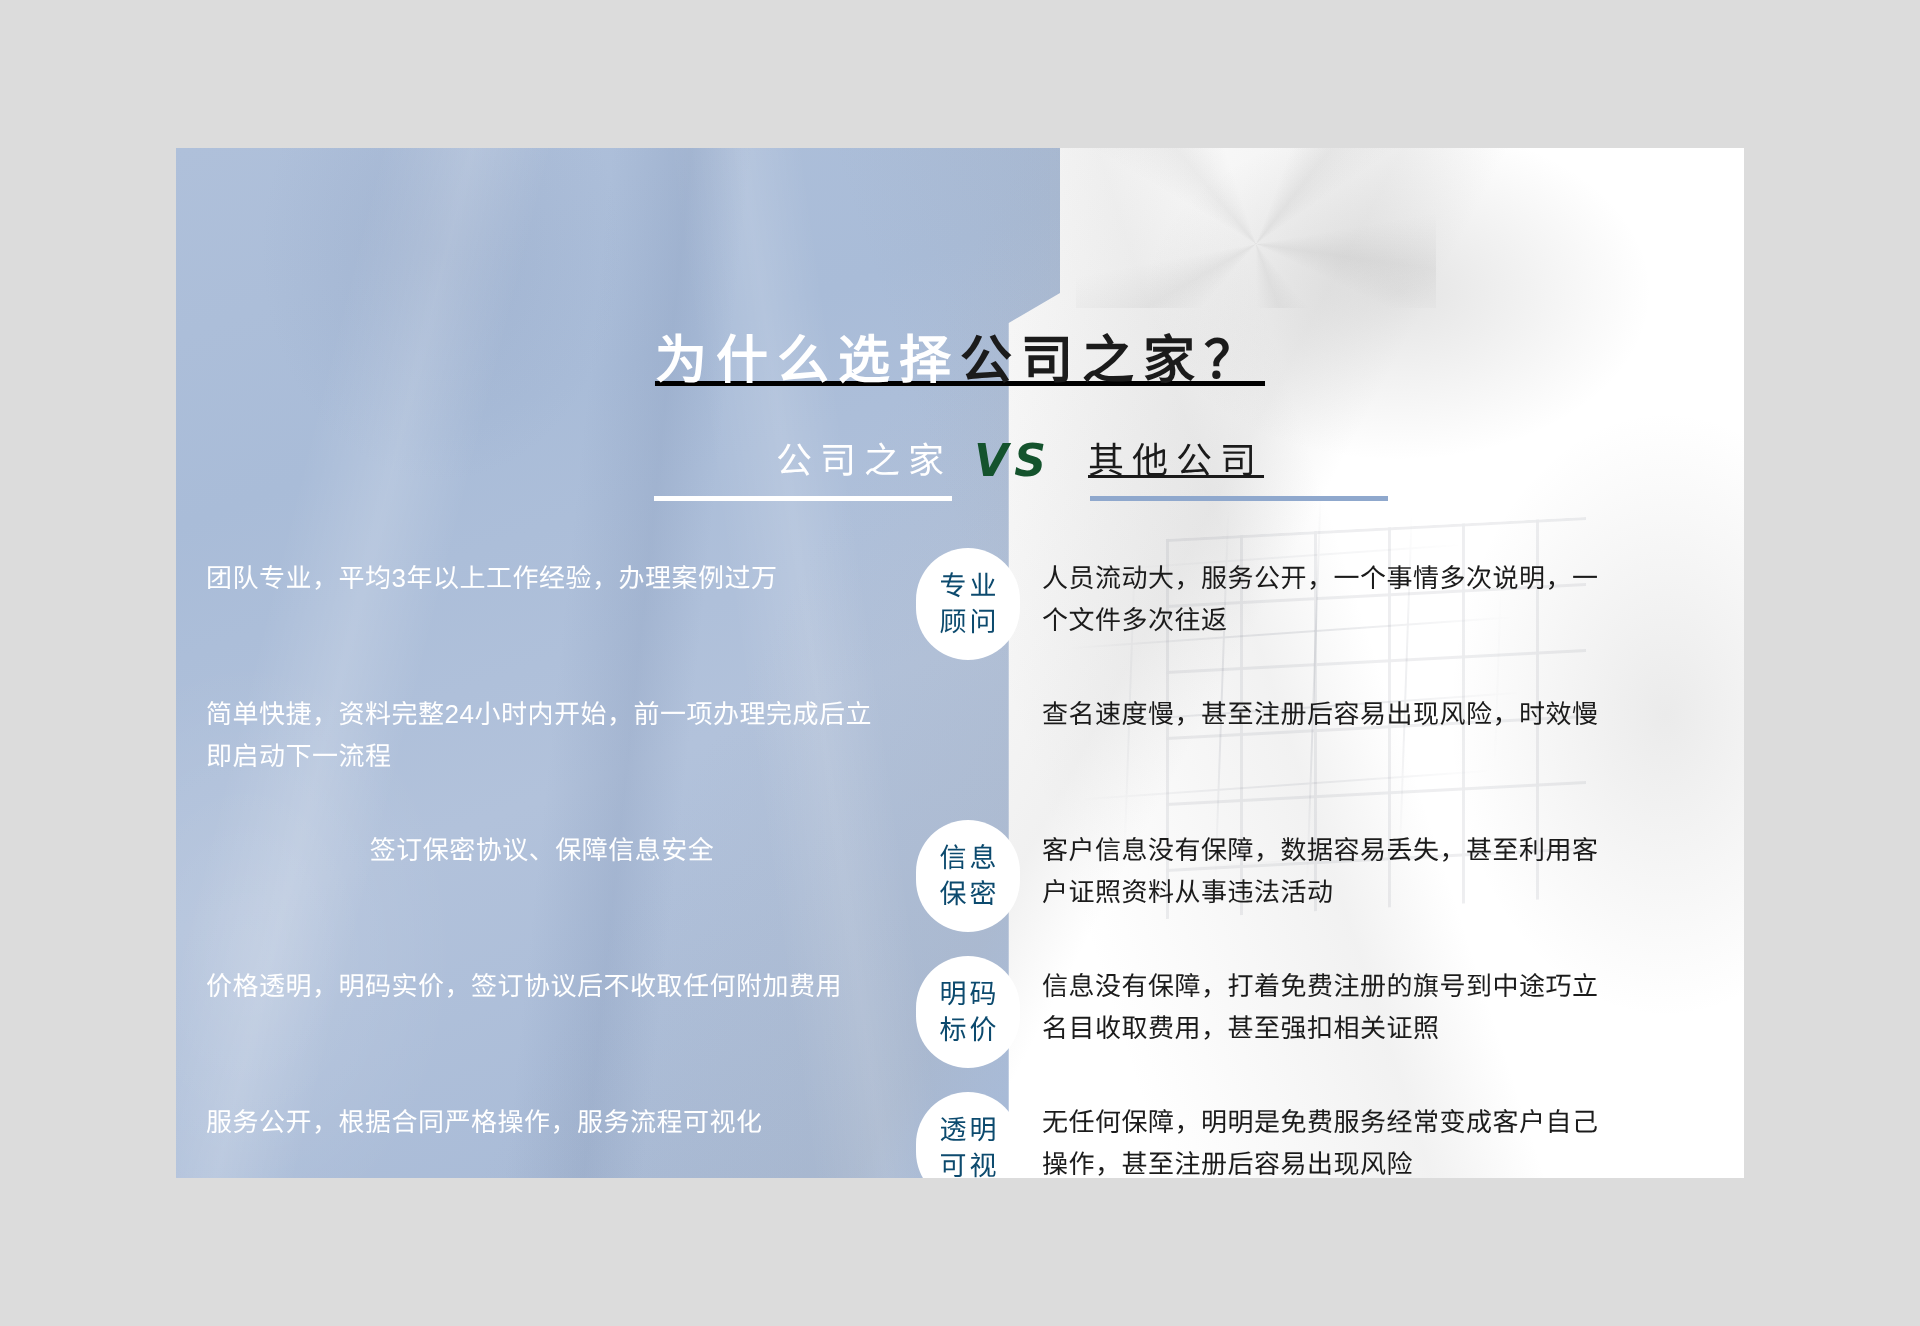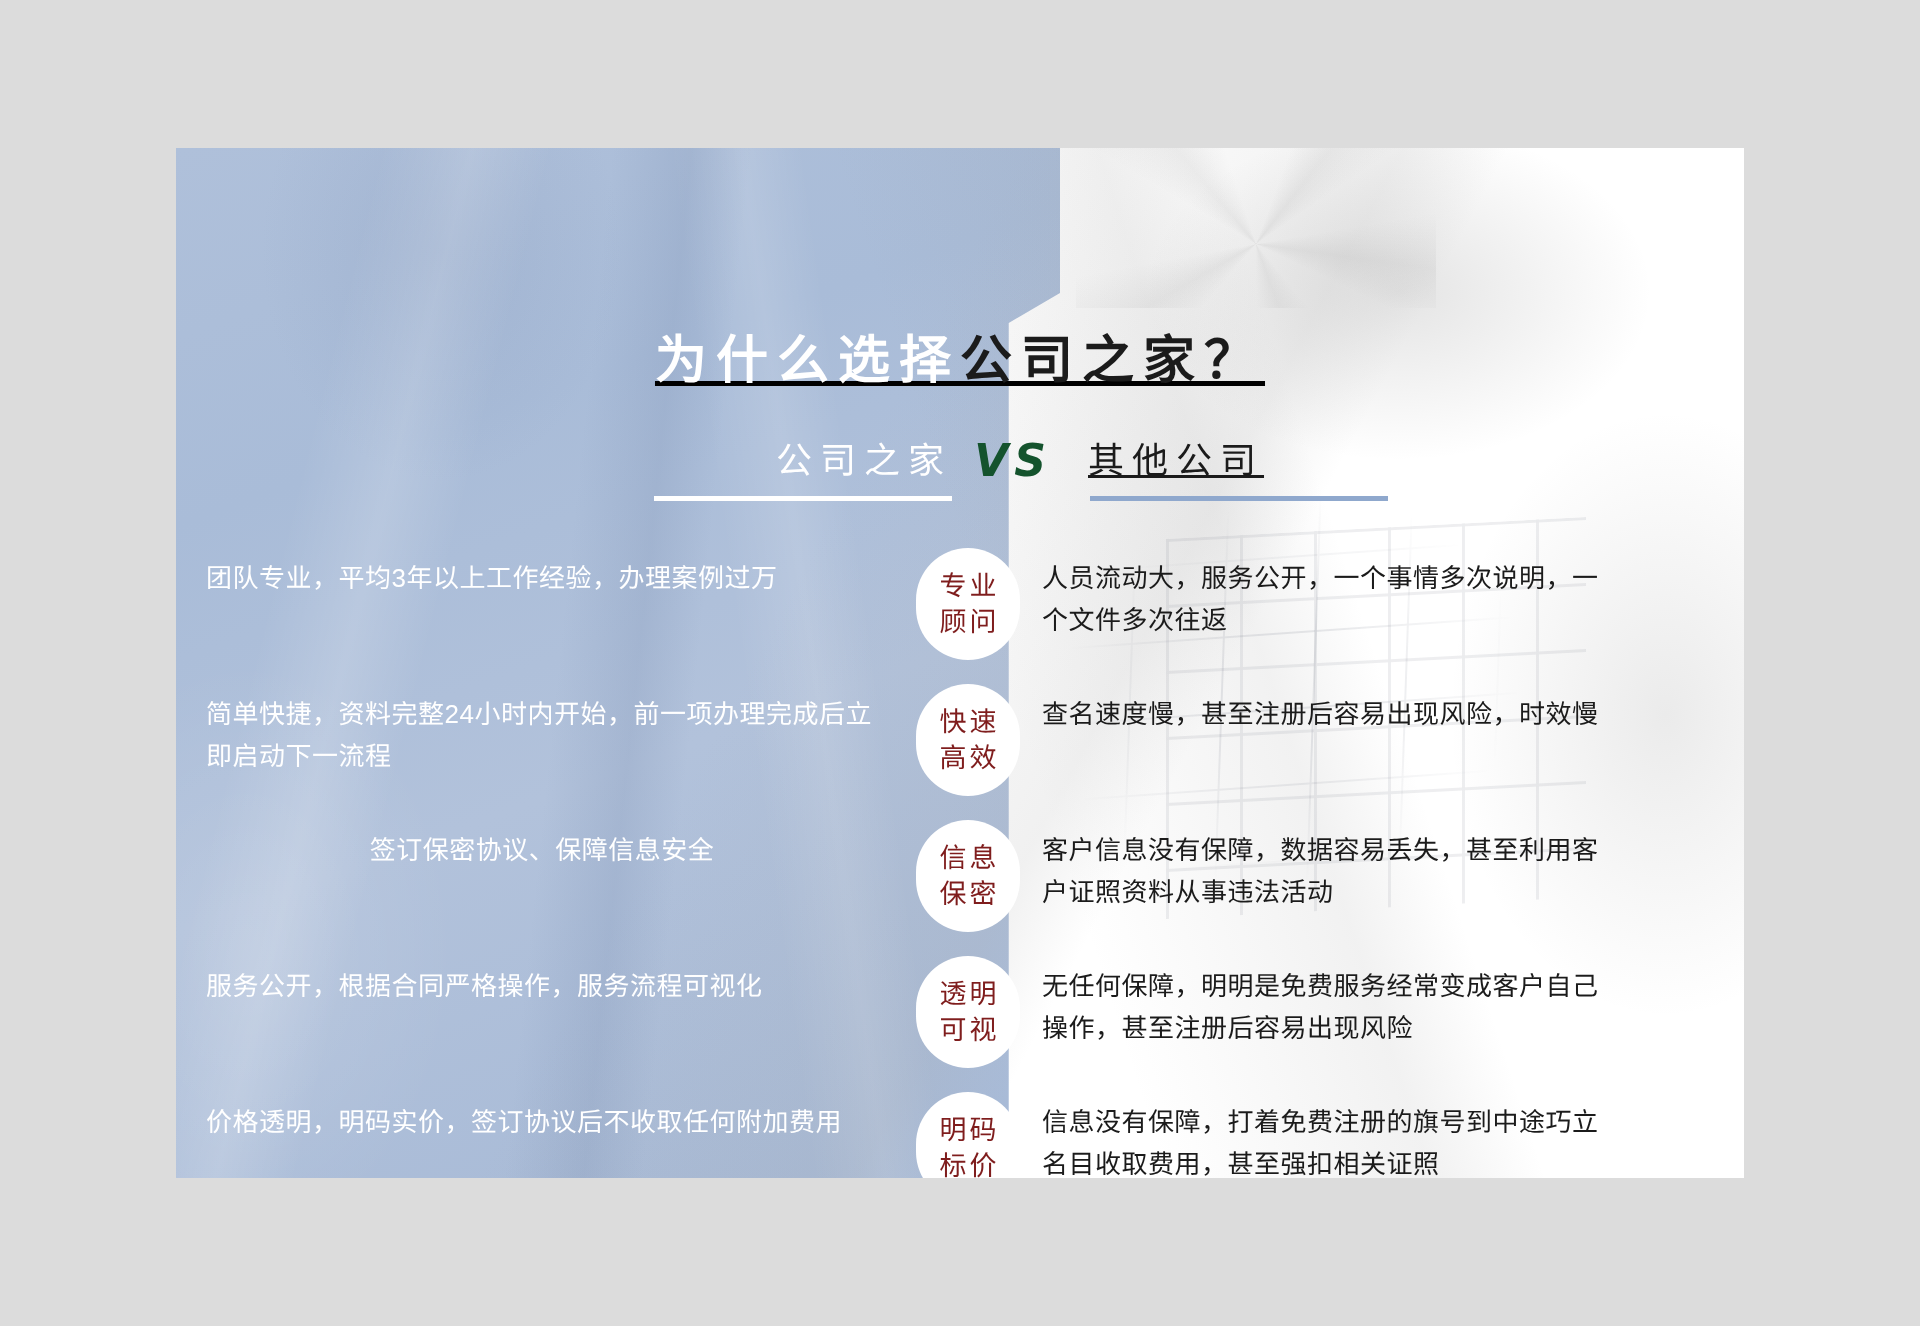--- a/index.html
+++ b/index.html
@@ -143,21 +143,21 @@
   }
   .row.ralign .left-text{text-align:center;}
 
   .badge{
     position:absolute; left:740px; top:8px;
     width:104px; height:112px;
     background:#ffffff;
     border-radius:58px;
     display:flex; flex-direction:column;
     align-items:center; justify-content:center;
-    color:#7f1d1d; font-size:27px; line-height:36px; letter-spacing:3px;
+    color:#0c4a6e; font-size:27px; line-height:36px; letter-spacing:3px;
     z-index:7;
   }
   .badge span{display:block; padding-left:3px;}
 
   .right-text{
     position:absolute; left:866px; top:17px; width:580px;
     color:#1b1b1b; font-size:26px; line-height:42px; letter-spacing:.5px;
   }
 </style>
 </head>
@@ -192,48 +192,44 @@
       <div class="left-text">团队专业，平均3年以上工作经验，办理案例过万</div>
       <div class="badge">
         <span>专业</span>
         <span>顾问</span>
       </div>
       <div class="right-text">人员流动大，服务公开，一个事情多次说明，一个文件多次往返</div>
     </div>
 
     <div class="row">
       <div class="left-text">简单快捷，资料完整24小时内开始，前一项办理完成后立即启动下一流程</div>
-      <div class="badge">
-        <span>快速</span>
-        <span>高效</span>
-      </div>
       <div class="right-text">查名速度慢，甚至注册后容易出现风险，时效慢</div>
     </div>
 
     <div class="row ralign">
       <div class="left-text">签订保密协议、保障信息安全</div>
       <div class="badge">
         <span>信息</span>
         <span>保密</span>
       </div>
       <div class="right-text">客户信息没有保障，数据容易丢失，甚至利用客户证照资料从事违法活动</div>
     </div>
 
     <div class="row">
+      <div class="left-text">价格透明，明码实价，签订协议后不收取任何附加费用</div>
+      <div class="badge">
+        <span>明码</span>
+        <span>标价</span>
+      </div>
+      <div class="right-text">信息没有保障，打着免费注册的旗号到中途巧立名目收取费用，甚至强扣相关证照</div>
+    </div>
+
+    <div class="row">
       <div class="left-text">服务公开，根据合同严格操作，服务流程可视化</div>
       <div class="badge">
         <span>透明</span>
         <span>可视</span>
       </div>
       <div class="right-text">无任何保障，明明是免费服务经常变成客户自己操作，甚至注册后容易出现风险</div>
     </div>
 
-    <div class="row">
-      <div class="left-text">价格透明，明码实价，签订协议后不收取任何附加费用</div>
-      <div class="badge">
-        <span>明码</span>
-        <span>标价</span>
-      </div>
-      <div class="right-text">信息没有保障，打着免费注册的旗号到中途巧立名目收取费用，甚至强扣相关证照</div>
-    </div>
-
   </div>
 </div>
 
 </body></html>

